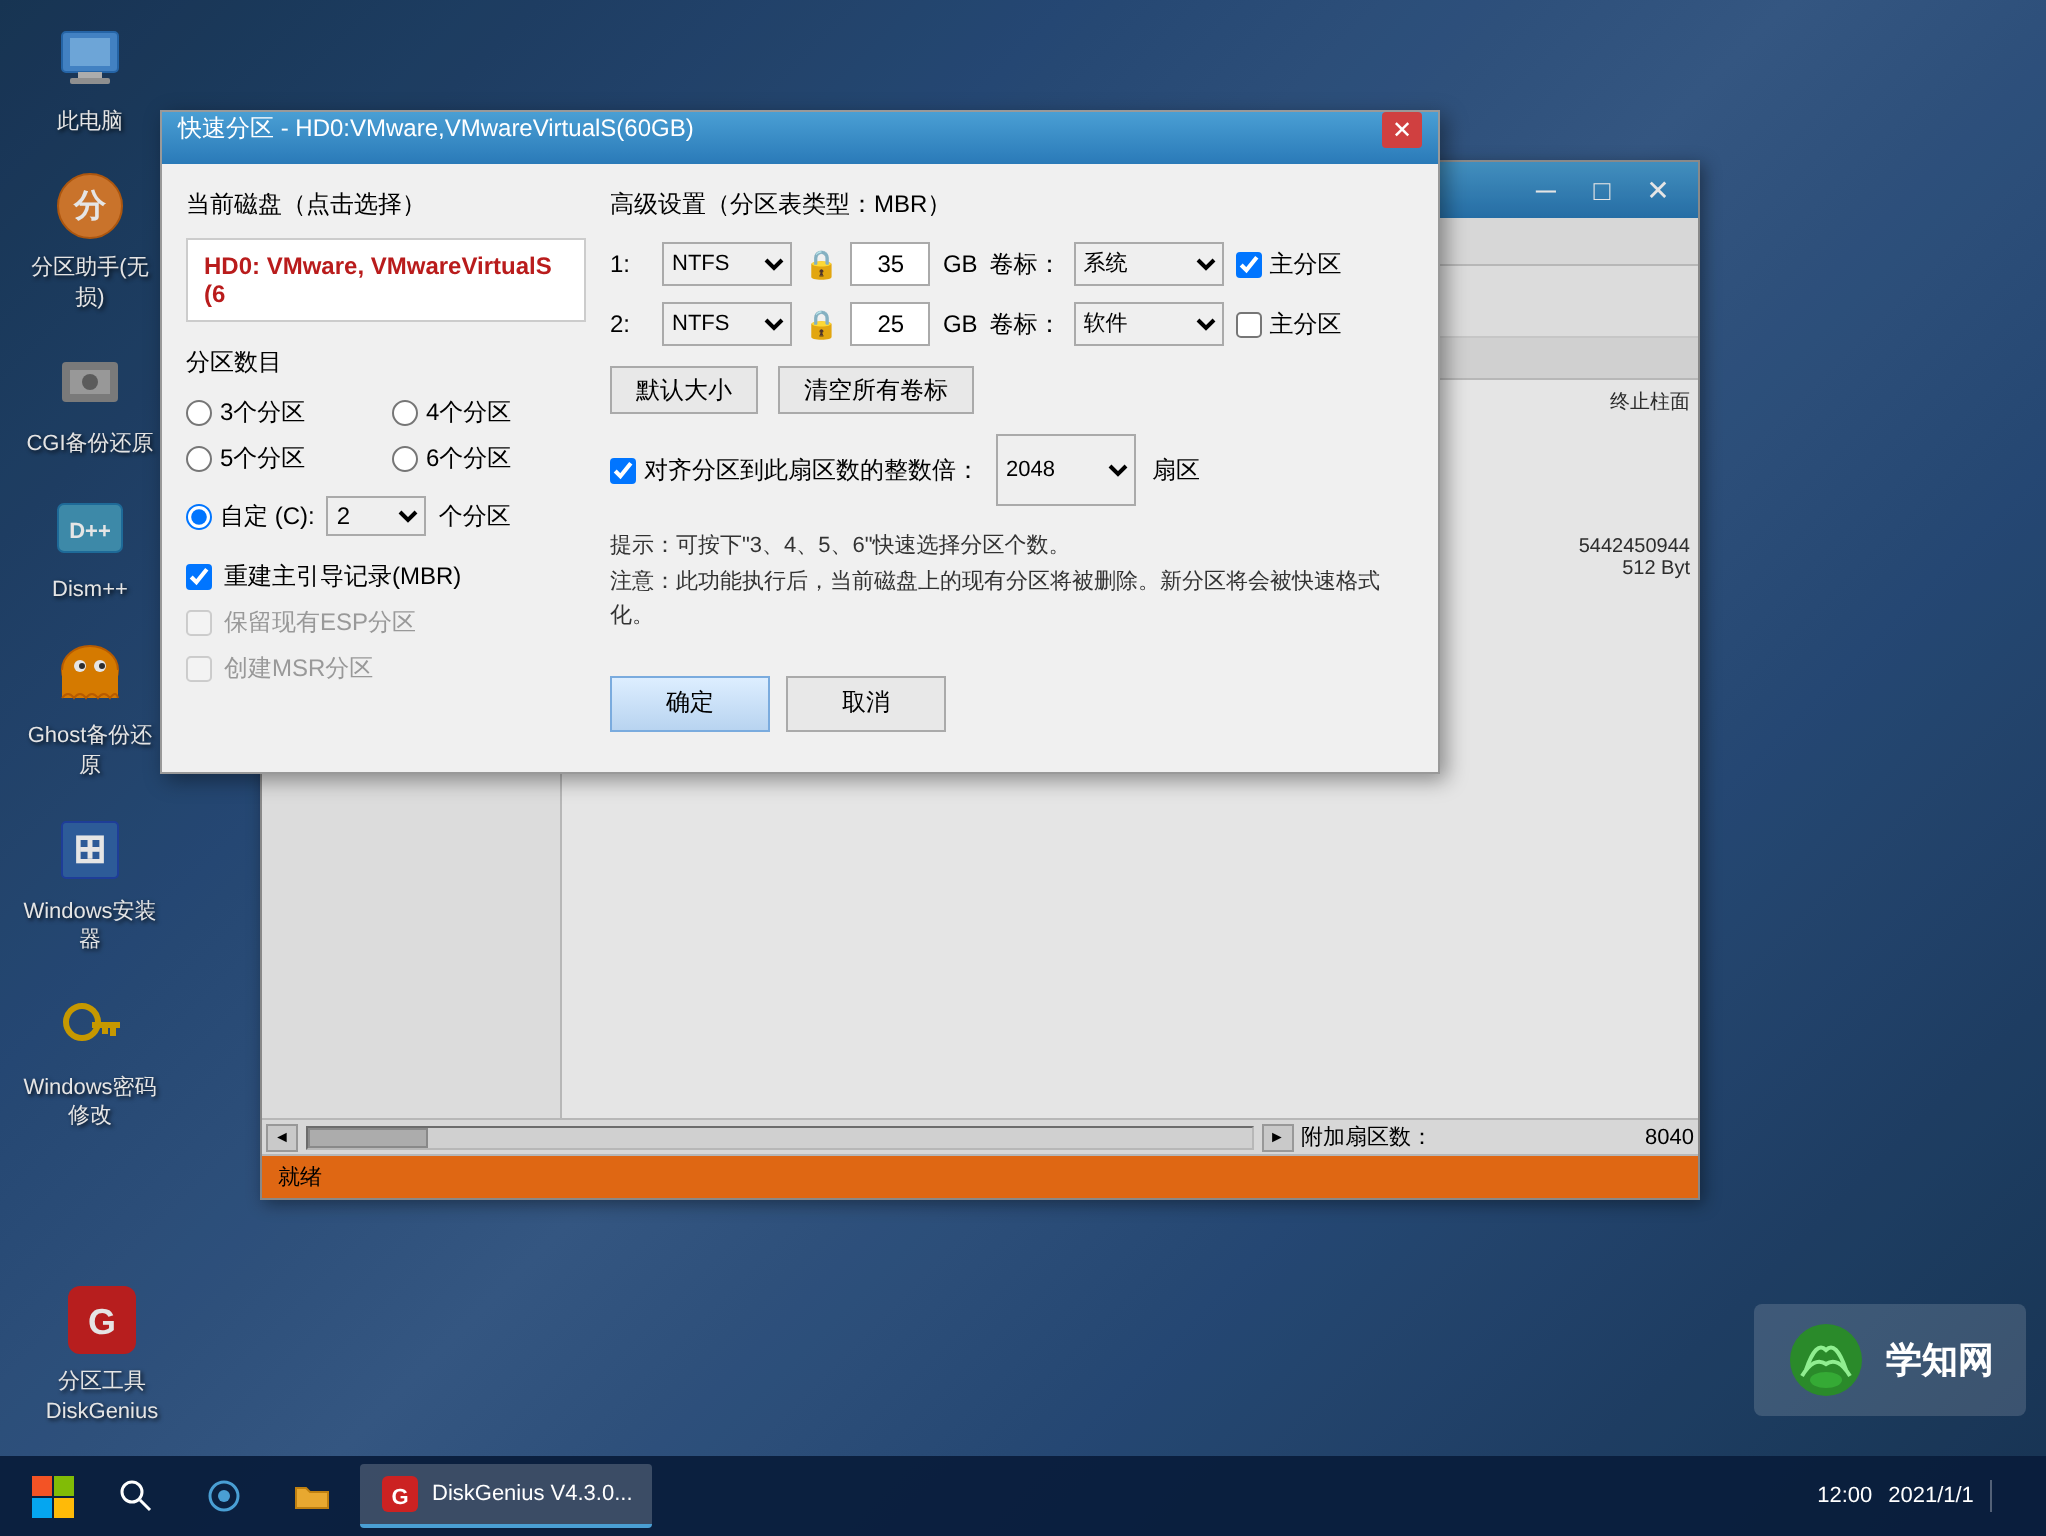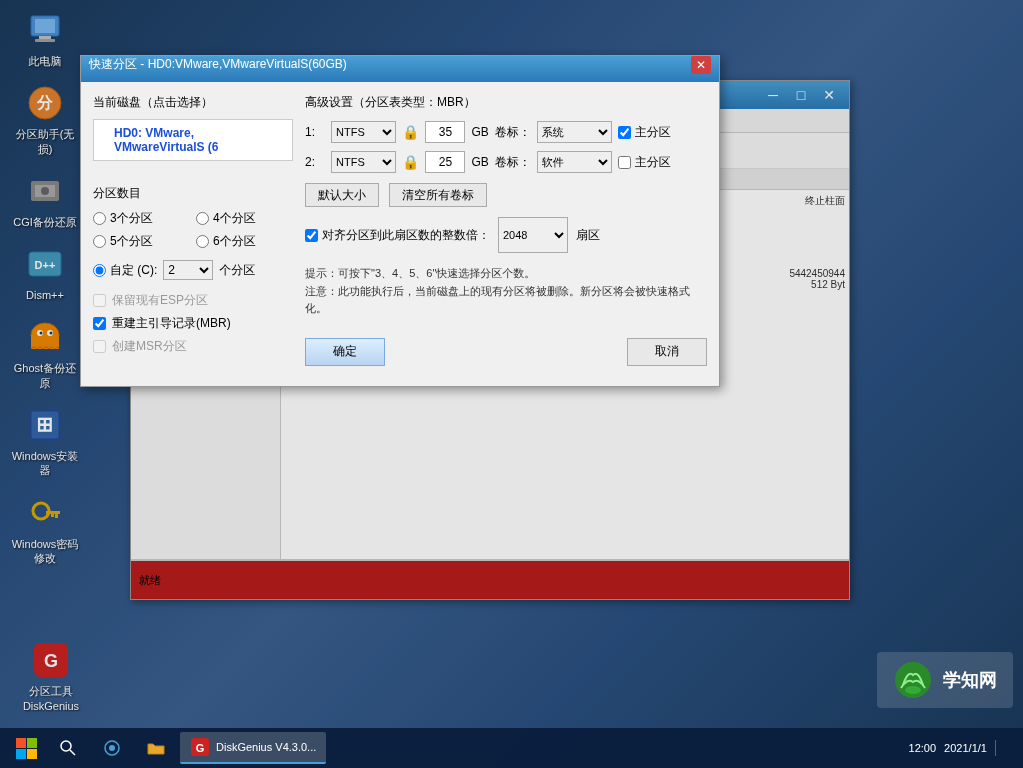--- a/index.html
+++ b/index.html
@@ -218,22 +218,22 @@
     .right-panel-header {
       background: #e8e8e8;
       padding: 4px 8px;
       font-size: 11px;
       border-bottom: 1px solid #ccc;
       color: #666;
     }
 
     
     .status-bar {
-      height: 39px;
-      background: #b91c1c;
+      height: 22px;
+      background: #f97316;
       border-top: 1px solid #ccc;
       display: flex;
       align-items: center;
       padding: 0 8px;
       font-size: 11px;
       position: absolute;
       bottom: 0;
       left: 0;
       right: 0;
     }
@@ -300,25 +300,25 @@
 
     .dialog-section-title {
       font-size: 12px;
       margin-bottom: 8px;
       color: #000;
     }
 
     .disk-display {
       background: white;
       border: 1px solid #ccc;
-      padding: 6px 20px;
+      padding: 6px 8px;
       font-size: 12px;
       font-weight: bold;
-      margin-bottom: 24px;
-      color: #1d4ed8;
+      margin-bottom: 12px;
+      color: #b91c1c;
     }
 
     .partition-count-label {
       font-size: 12px;
       margin-bottom: 8px;
     }
 
     .radio-grid {
       display: grid;
       grid-template-columns: 1fr 1fr;
@@ -490,22 +490,22 @@
     .notice-text {
       font-size: 11px;
       color: #333;
       line-height: 1.6;
       margin-bottom: 12px;
     }
 
     
     .dialog-buttons {
       display: flex;
-      gap: 36px;
-      justify-content: space-between;
+      gap: 8px;
+      justify-content: flex-start;
       padding: 8px 0;
     }
 
     .dialog-btn {
       width: 80px;
       height: 28px;
       background: #e8e8e8;
       border: 1px solid #aaa;
       cursor: pointer;
       font-size: 12px;
@@ -876,27 +876,27 @@
             </label>
             <select class="custom-select">
               <option value="2">2</option>
               <option value="3">3</option>
               <option value="4">4</option>
             </select>
             <span>个分区</span>
           </div>
 
           <div class="checkbox-section">
+            <label class="checkbox-item">
+              <input type="checkbox" checked="" style="">
+              <span>重建主引导记录(MBR)</span>
+            </label>
             <label class="checkbox-item disabled">
               <input type="checkbox" disabled="" style="">
               <span>保留现有ESP分区</span>
-            </label>
-            <label class="checkbox-item">
-              <input type="checkbox" checked="" style="">
-              <span>重建主引导记录(MBR)</span>
             </label>
             <label class="checkbox-item disabled">
               <input type="checkbox" disabled="" style="">
               <span>创建MSR分区</span>
             </label>
           </div>
         </div>
 
         <div class="dialog-right">
           <div class="advanced-header">高级设置（分区表类型：MBR）</div>

